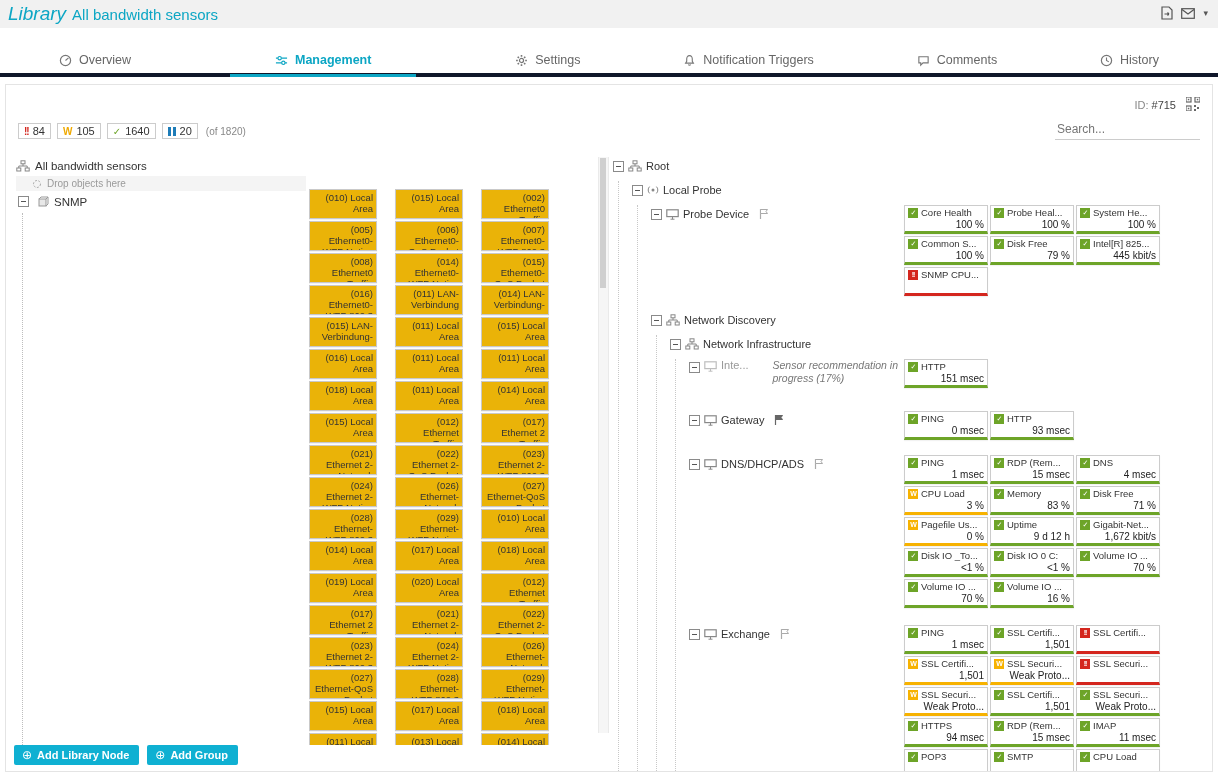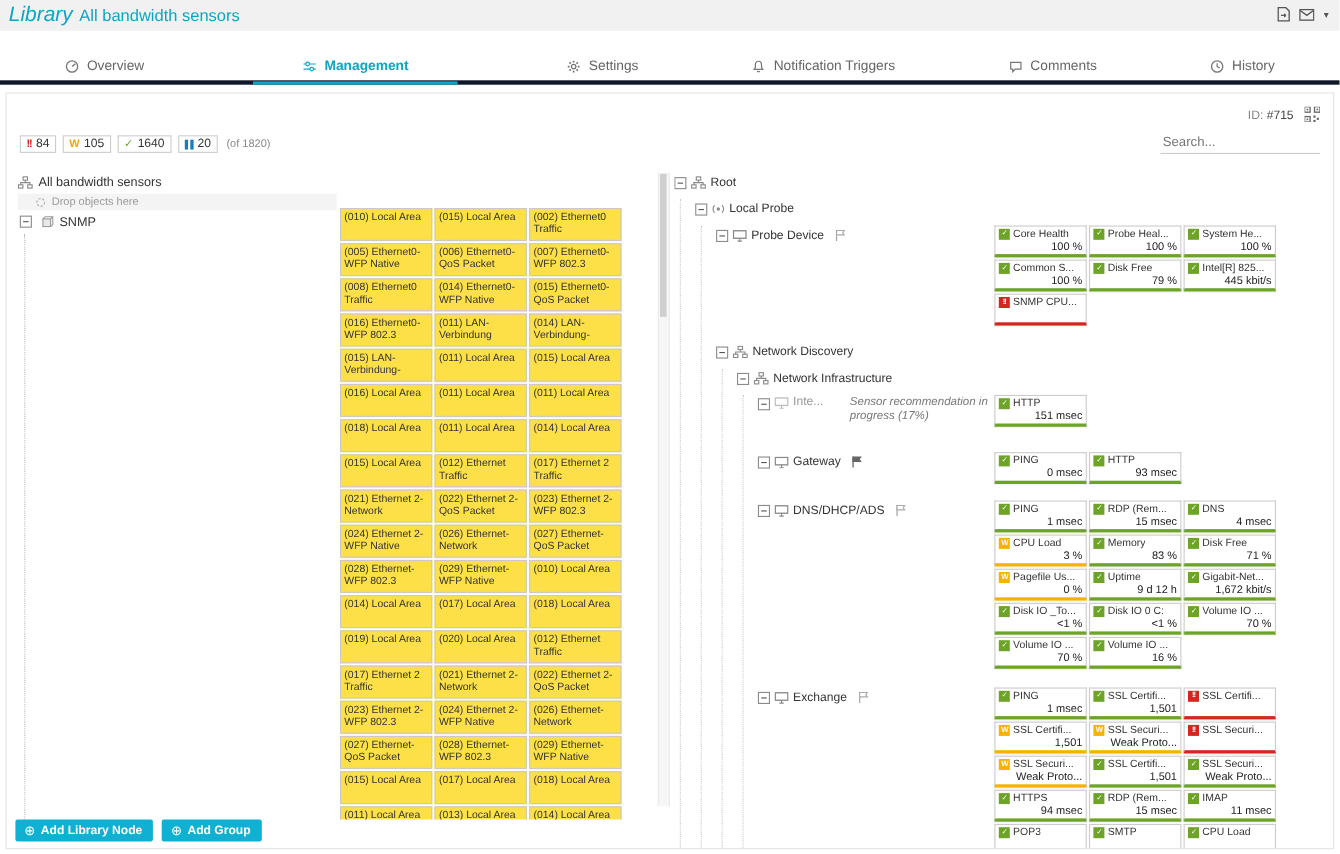--- a/index.html
+++ b/index.html
@@ -51,23 +51,23 @@
   #lib-tree{position:absolute;left:10px;top:72px;width:290px;font-size:11.5px;color:#333;}
   .ltrow{display:flex;align-items:center;gap:5px;height:17px;}
   .drop-row{background:#f4f4f4;color:#9a9a9a;font-size:10px;padding:2px 4px 2px 16px;margin:2px 0;
             display:flex;align-items:center;gap:5px;}
   .snmp-row{display:flex;align-items:center;gap:5px;padding-left:2px;height:17px;}
   #lib-dotline{position:absolute;left:6px;top:56px;height:538px;border-left:1px dotted #bdbdbd;}
 
   
   #libGrid{position:absolute;left:303px;top:104px;width:258px;height:556px;overflow:hidden;
            display:grid;grid-template-columns:repeat(3,84px);gap:2px;align-content:start;}
-  .gbox{box-sizing:border-box;width:84px;height:30px;border:1px solid #c9c9c9;background:#fde047;
+  .gbox{box-sizing:border-box;width:68px;height:30px;border:1px solid #c9c9c9;background:#eab308;
         font-size:9.5px;line-height:1.18;padding:2px 3px;color:#333;overflow:hidden;cursor:pointer;
-        box-shadow:0 1px 1px rgba(0,0,0,0.05);}
+        box-shadow:0 1px 1px rgba(0,0,0,0.05);text-align:right;}
 
   
   #vscroll{position:absolute;left:592px;top:72px;bottom:38px;width:9px;background:#f6f6f6;
            border-left:1px solid #eaeaea;border-right:1px solid #eaeaea;}
   #vscroll .thumb{position:absolute;left:1px;top:1px;width:6px;height:130px;background:#cfcfcf;}
 
   
   #device-panel{position:absolute;left:607px;top:72px;right:4px;bottom:0;overflow:hidden;
                 font-size:11px;color:#333;}
   .trow{display:flex;align-items:center;height:18px;margin-bottom:6px;}

